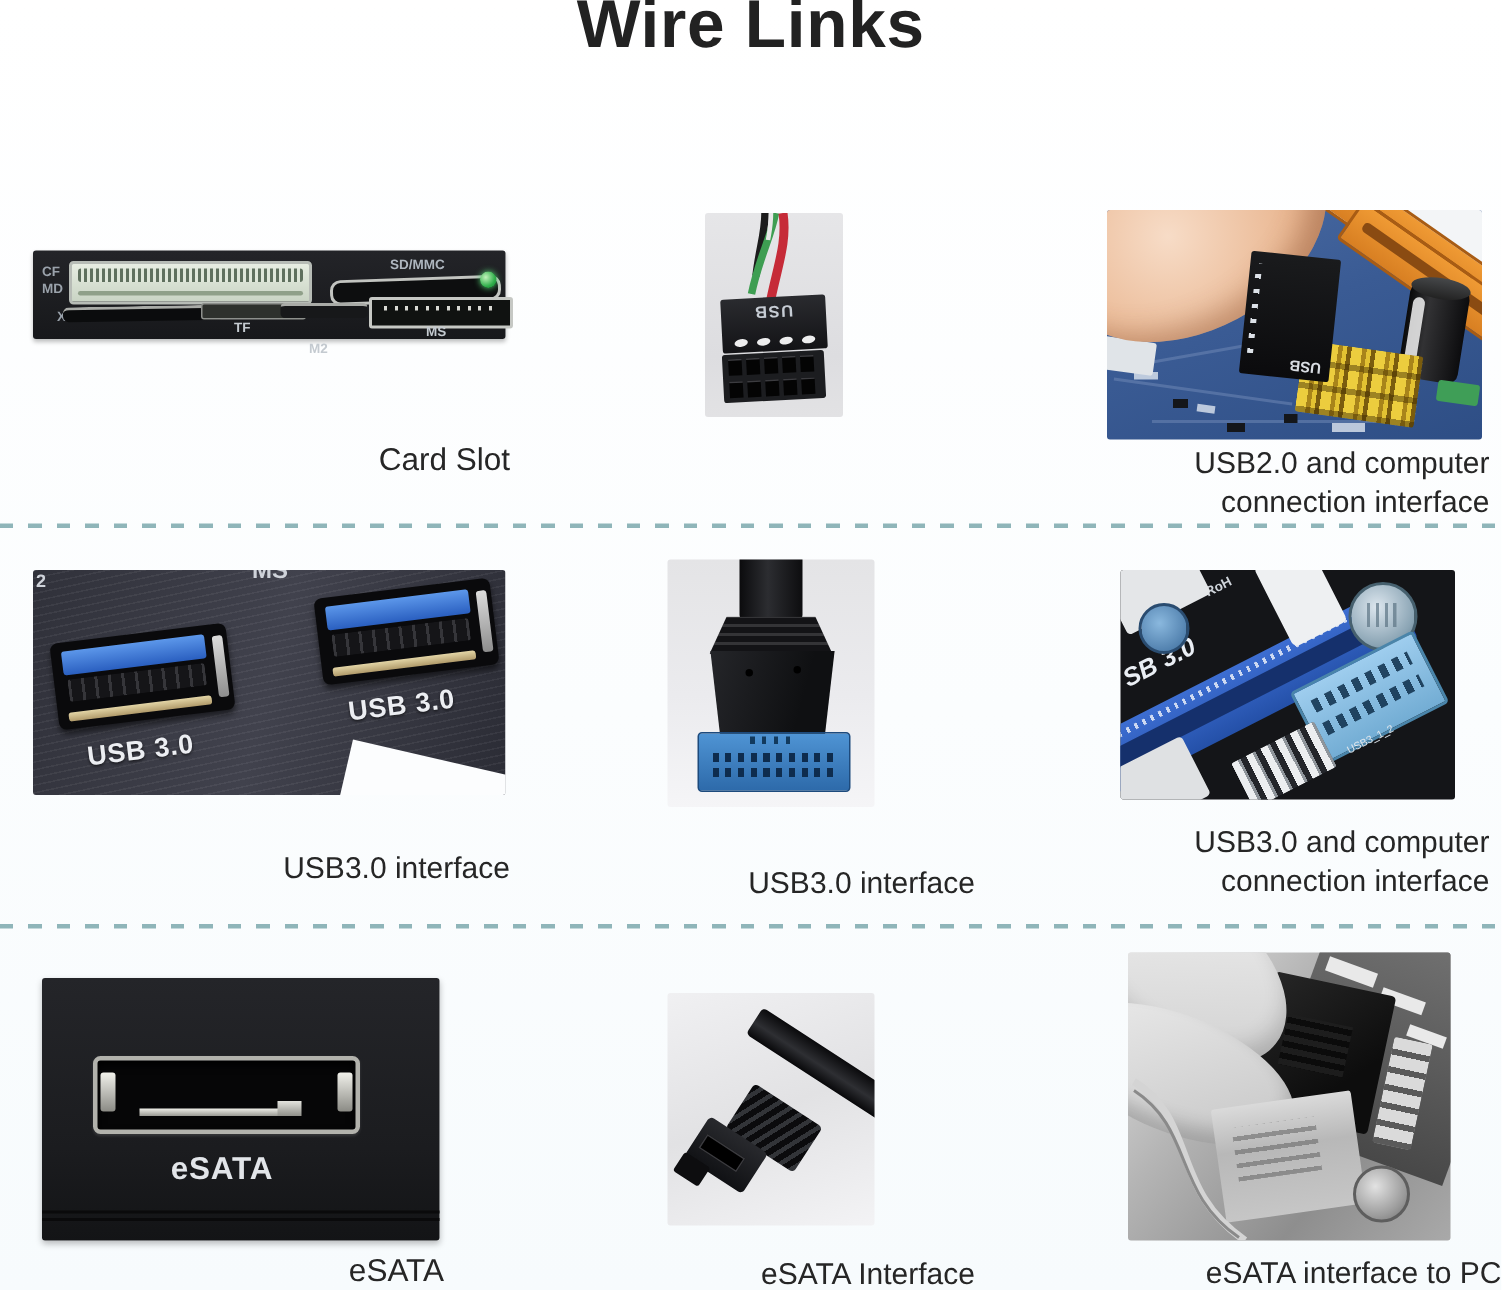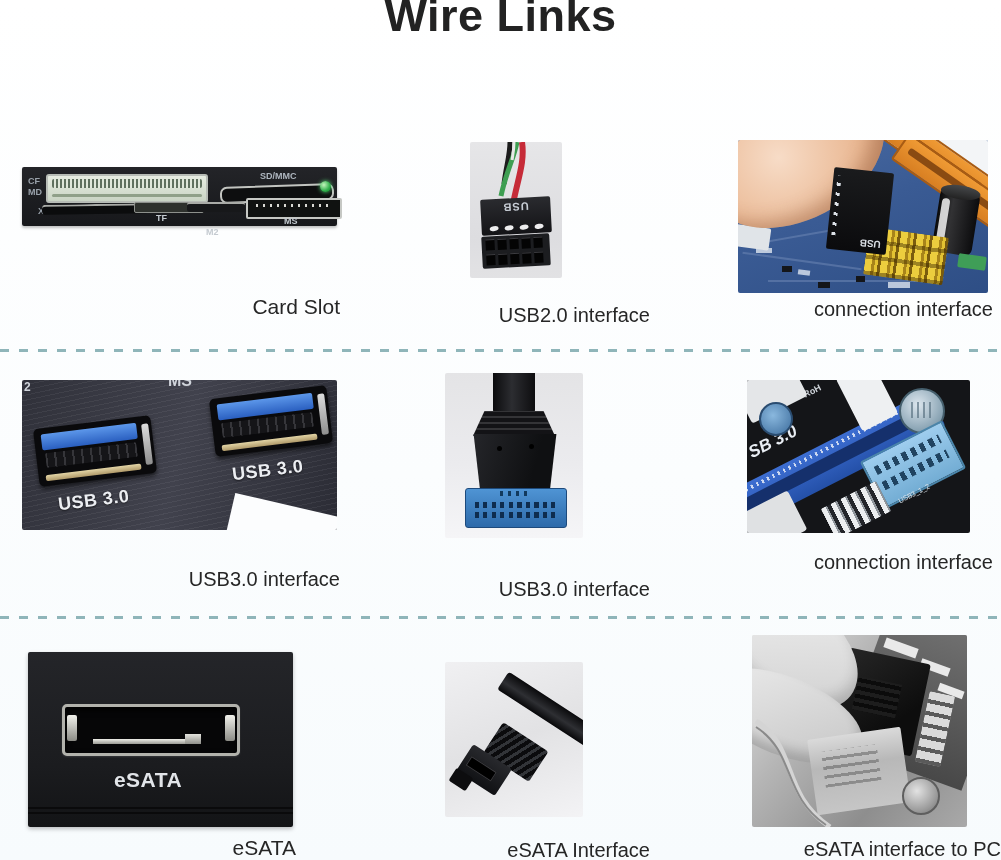--- a/index.html
+++ b/index.html
@@ -293,22 +293,22 @@
     </div>
     <div class="abs yellow-pins"></div>
     <div class="abs usb2b-conn">
       <div class="pads"></div>
       <span class="usb-txt">USB</span>
     </div>
     <div class="abs green-part"></div>
   </div>
 
   <div class="caption" style="left:0;width:340px;top:294px;font-size:21px">Card Slot</div>
-  <div class="caption" style="left:370px;width:280px;top:302px">USB2.0 interface</div>
   <div class="caption" style="left:718px;width:275px;top:296px">
+    <div>USB2.0 and computer</div>
     <div>connection interface</div>
   </div>
 
   <div class="abs usb3-panel">
     <span class="partial" style="left:146px;top:-8px;font-size:16px">MS</span>
     <span class="partial" style="left:2px;top:0;font-size:12px">2</span>
     <div class="usb3-port" style="left:14px;top:42px">
       <div class="tongue"></div>
         <div class="cavity"></div>
         <div class="gold"></div>
@@ -357,20 +357,21 @@
         <div class="hr hr2"></div>
     </div>
     <span class="abs u3header-lbl">USB3_1_2</span>
     <div class="abs wc-bl"></div>
     <div class="abs wc-pins"></div>
   </div>
 
   <div class="caption" style="left:0;width:340px;top:566px">USB3.0 interface</div>
   <div class="caption" style="left:370px;width:280px;top:576px">USB3.0 interface</div>
   <div class="caption" style="left:718px;width:275px;top:549px">
+    <div>USB3.0 and computer</div>
     <div>connection interface</div>
   </div>
 
   <div class="abs esata-panel">
     <div class="abs esata-port">
       <div class="tab tab-l"></div>
         <div class="tab tab-r"></div>
       <div class="blade"></div>
         <div class="blade-step"></div>
     </div>

